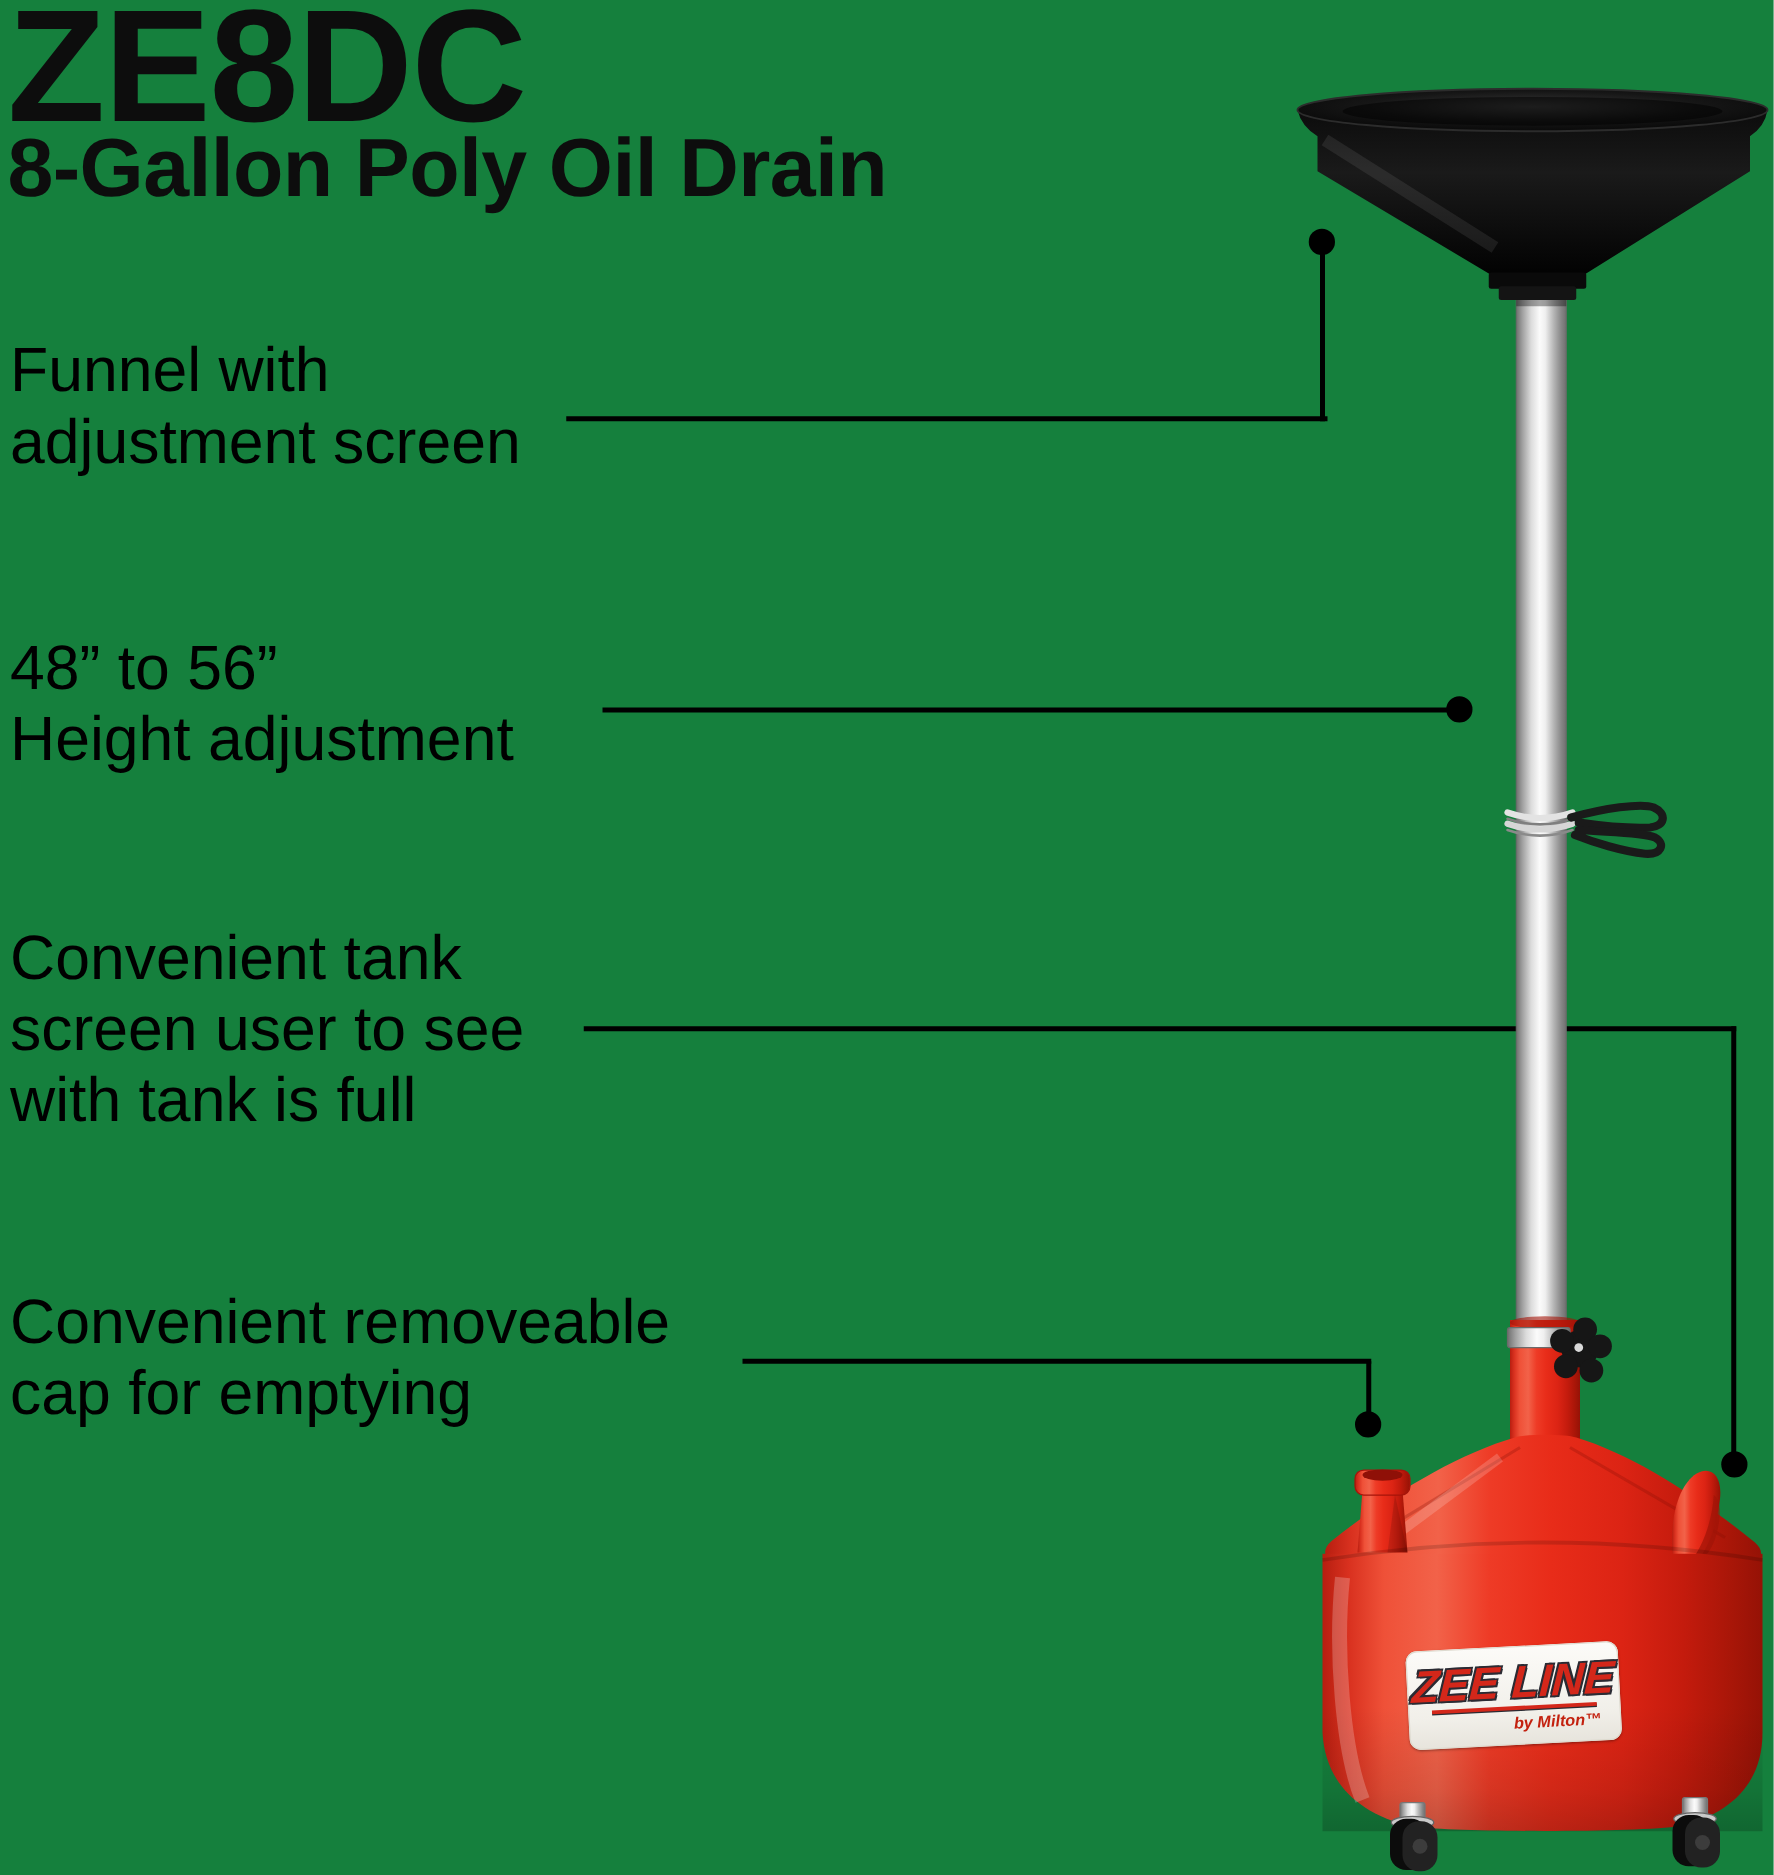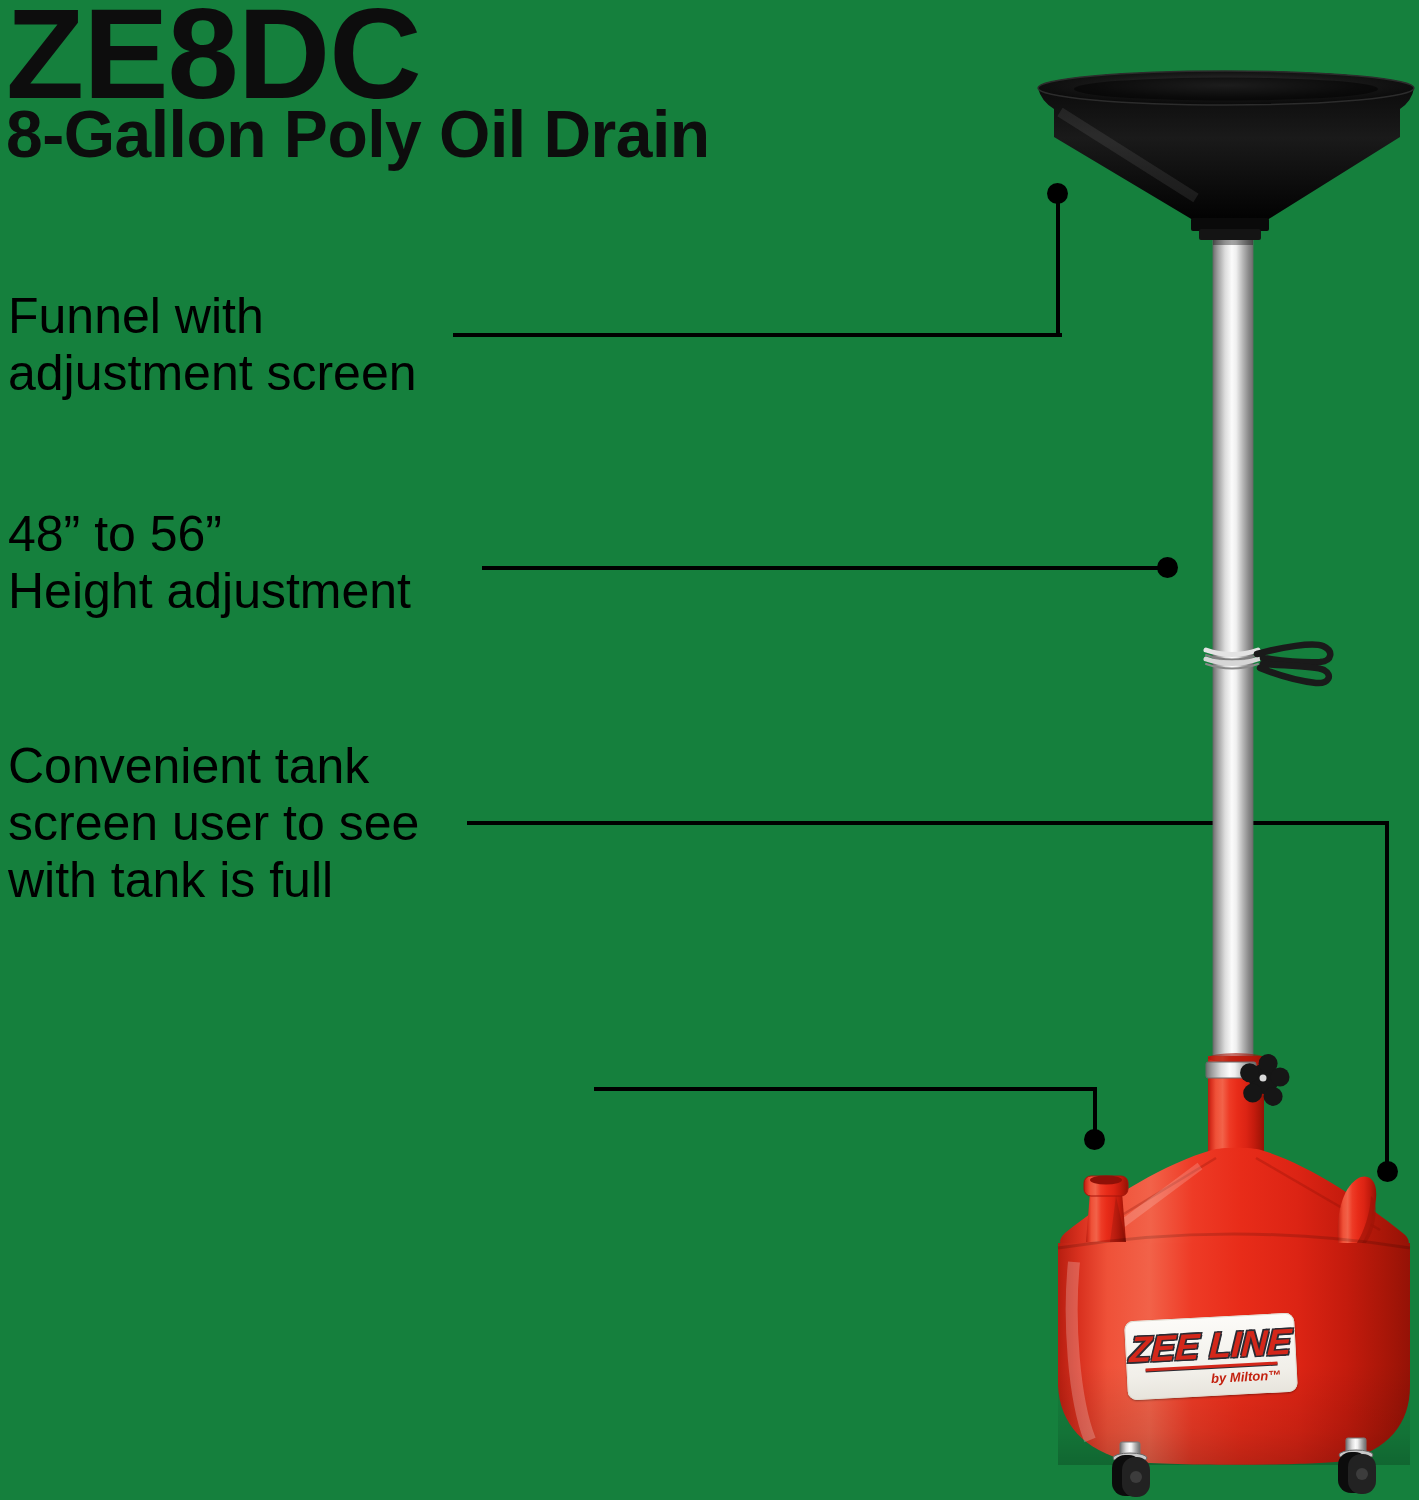--- a/index.html
+++ b/index.html
@@ -14,21 +14,21 @@
   }
   .sub-title{
     position:absolute;left:6px;top:101px;margin:0;
     font-size:66px;line-height:1;font-weight:bold;color:#0d0d0d;letter-spacing:-0.5px;
   }
   
   .callout{
     position:absolute;left:8px;color:#000;
     font-size:50px;line-height:57px;font-weight:400;white-space:nowrap;
   }
-  .co-1{top:288px;} .co-2{top:506px;} .co-3{top:738px;} .co-4{top:1029px;}
+  .co-1{top:268px;} .co-2{top:506px;} .co-3{top:738px;} .co-4{top:1029px;}
   
   .lines{position:absolute;inset:0;z-index:1;}
   .hline,.vline{position:absolute;background:#000;}
   .hline{height:4px;} .vline{width:4px;}
   .dots{position:absolute;inset:0;z-index:4;pointer-events:none;}
   .dot{position:absolute;width:21px;height:21px;border-radius:50%;background:#000;}
   
   #product{position:absolute;left:0;top:0;z-index:2;}
   
   .brand-label{
@@ -63,20 +63,24 @@
     <div>adjustment screen</div>
   </div>
   <div class="callout co-2">
     <div>48” to 56”</div>
     <div>Height adjustment</div>
   </div>
   <div class="callout co-3">
     <div>Convenient tank</div>
     <div>screen user to see</div>
     <div>with tank is full</div>
+  </div>
+  <div class="callout co-4">
+    <div>Convenient removeable</div>
+    <div>cap for emptying</div>
   </div>
 
   <div class="lines">
     <div class="hline" style="left:453px;top:333px;width:609px;"></div>
     <div class="vline" style="left:1056px;top:193px;height:144px;"></div>
     <div class="hline" style="left:482px;top:566px;width:686px;"></div>
     <div class="hline" style="left:467px;top:821px;width:922px;"></div>
     <div class="vline" style="left:1385px;top:821px;height:351px;"></div>
     <div class="hline" style="left:594px;top:1087px;width:503px;"></div>
     <div class="vline" style="left:1093px;top:1089px;height:45px;"></div>

